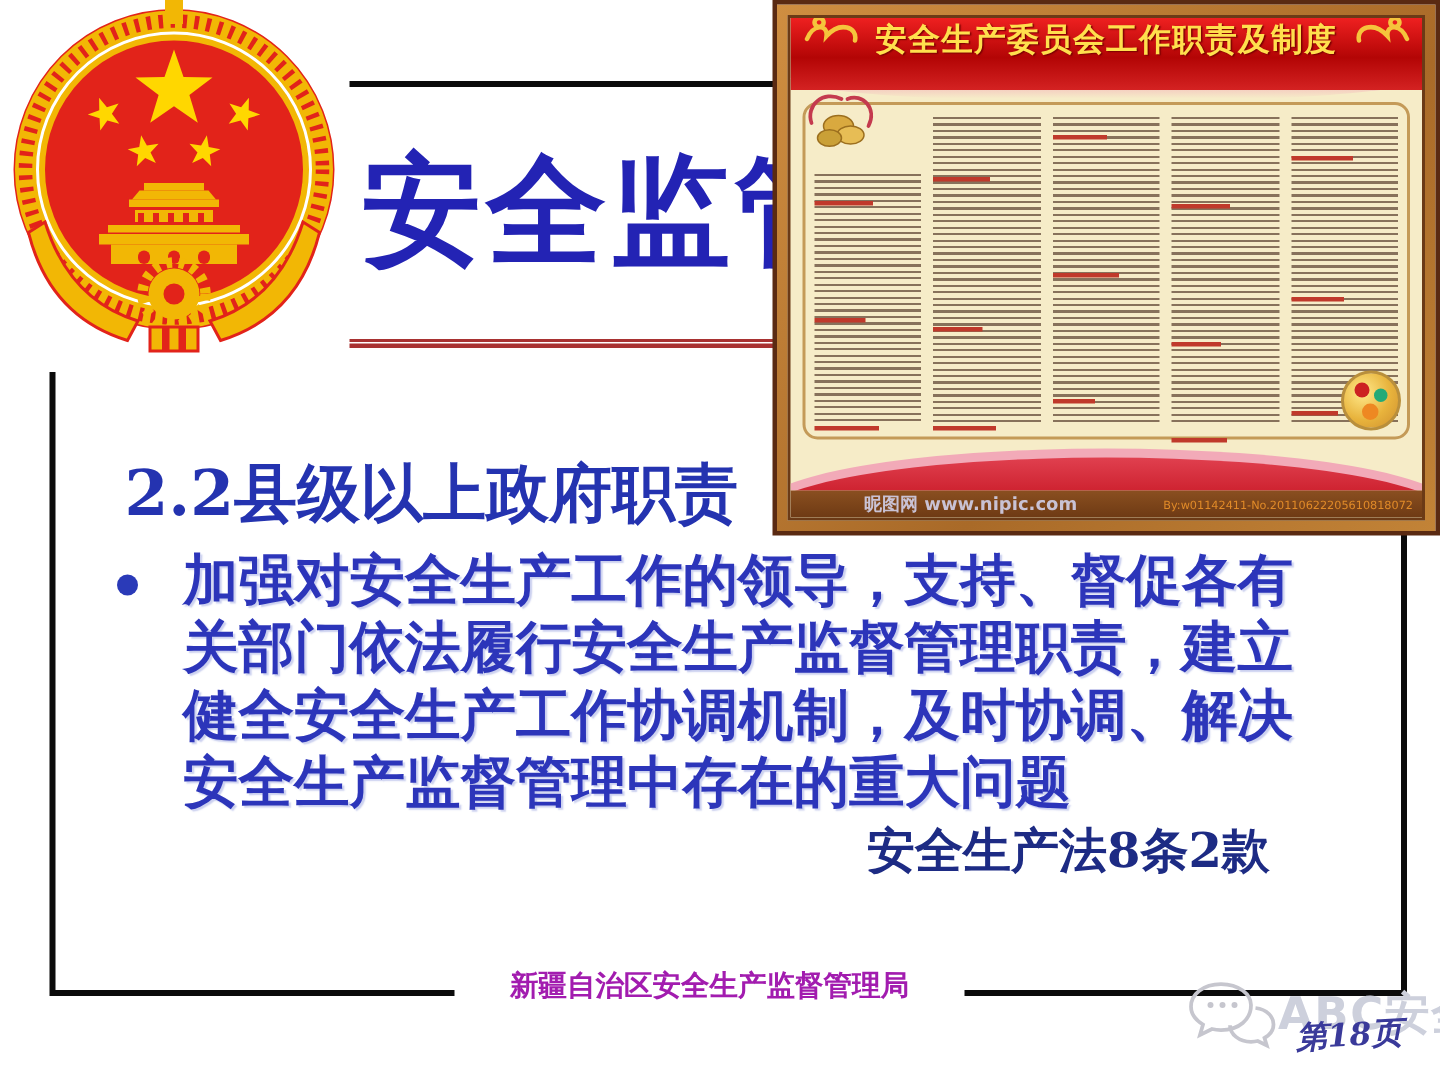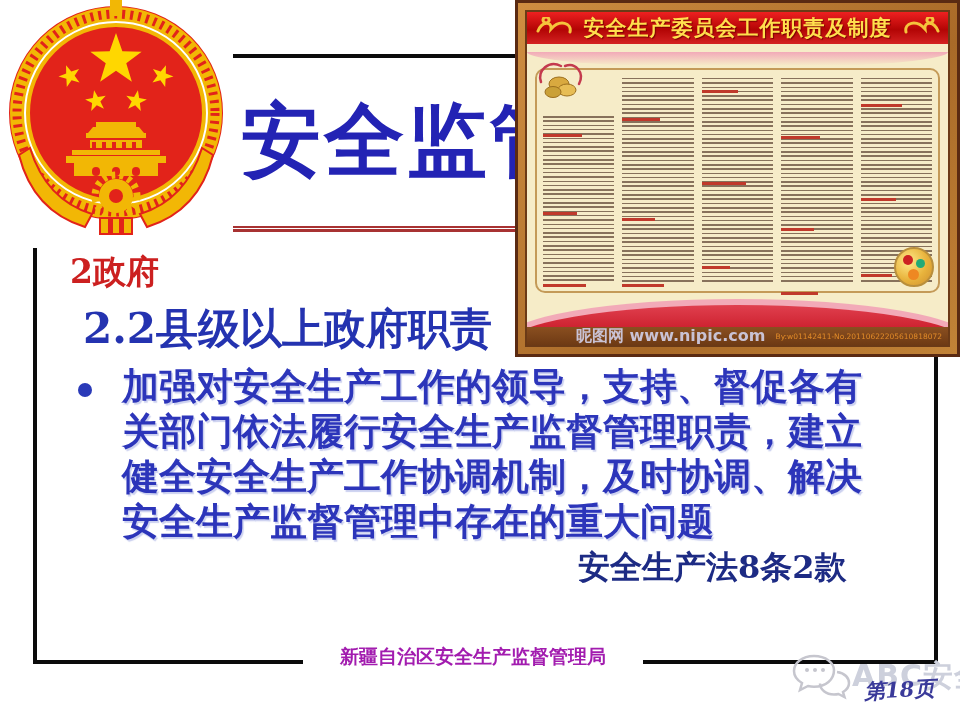--- a/index.html
+++ b/index.html
@@ -61,23 +61,23 @@
     position:absolute;left:515px;top:0;width:445px;height:357px;z-index:3;
     border:3px solid #5a2a12;
     background:linear-gradient(135deg,#cf8e41,#a96a28 60%,#c28337);
     padding:7px;
   }
   .poster-inner{
     position:relative;width:100%;height:100%;
     border:2px solid #6b3a16;background:#f6ecc8;overflow:hidden;
   }
   .poster-banner{
-    position:absolute;left:0;top:0;right:0;height:32px;
+    position:absolute;left:0;top:0;right:0;height:48px;
     background:linear-gradient(180deg,#ee2020,#b30505 55%,#d42222);
-    display:flex;align-items:center;justify-content:center;gap:8px;z-index:3;
+    display:flex;align-items:flex-start;justify-content:center;gap:8px;z-index:3;
   }
   .poster-banner-title{
     color:#ffdf4d;font-size:21px;font-weight:bold;white-space:nowrap;
     text-shadow:1px 1px 1px #7a0000;letter-spacing:1px;
   }
   .poster-pinkwave{
     position:absolute;left:0;top:40px;right:0;height:16px;z-index:2;
     background:linear-gradient(180deg,#f2aab8,#f6ecc8 85%);
     border-radius:0 0 50% 50%/0 0 100% 100%;
   }
@@ -103,21 +103,21 @@
   }
   .poster-badge i{position:absolute;display:block;border-radius:50%;}
   .poster-redband{position:absolute;left:0;right:0;bottom:18px;height:32px;overflow:hidden;z-index:3;}
   .rb-pink{position:absolute;left:-5%;right:-5%;top:4px;height:40px;background:#f2aab8;border-radius:50% 50% 0 0/100% 100% 0 0;}
   .rb-red{position:absolute;left:-5%;right:-5%;top:10px;height:40px;background:linear-gradient(#e0404f,#c00b18);border-radius:50% 50% 0 0/100% 100% 0 0;}
   .poster-brownstrip{
     position:absolute;left:0;right:0;bottom:0;height:18px;z-index:4;
     background:linear-gradient(#8a4f20,#6e3a14);
     display:flex;align-items:center;justify-content:space-between;padding:0 6px;
   }
-  .poster-site{font-size:16px;color:#c9c2d4;white-space:nowrap;font-weight:bold;padding-left:43px;}
+  .poster-site{font-size:12px;color:#c9c2d4;white-space:nowrap;font-weight:bold;padding-left:43px;}
   .poster-id{font-size:7.5px;color:#e08a28;white-space:nowrap;}
   
   .wm-icon{position:absolute;left:790px;top:650px;width:62px;height:50px;z-index:6;}
   .wm-brand{
     position:absolute;left:852px;top:656px;font-size:30px;font-weight:bold;
     color:#cdd0dc;z-index:6;letter-spacing:1px;white-space:nowrap;
   }
   .page-num{
     position:absolute;left:864px;top:676px;font-size:21px;font-weight:bold;
     font-style:italic;color:#3a3a9a;z-index:7;transform:rotate(-3deg);white-space:nowrap;
@@ -176,21 +176,20 @@
       <circle cx="116" cy="196" r="17" fill="#f2b705"></circle>
       <circle cx="116" cy="196" r="7" fill="#e2231a"></circle>
       <path d="M30,148 q16,52 62,66 l-7,13 q-52,-16 -66,-72 z" fill="#f2b705" stroke="#e2231a" stroke-width="2"></path>
       <path d="M202,148 q-16,52 -62,66 l7,13 q52,-16 66,-72 z" fill="#f2b705" stroke="#e2231a" stroke-width="2"></path>
       <rect x="100" y="218" width="32" height="16" fill="#f2b705" stroke="#e2231a" stroke-width="2"></rect>
       <rect x="108" y="218" width="5" height="16" fill="#e2231a"></rect>
       <rect x="119" y="218" width="5" height="16" fill="#e2231a"></rect>
     </svg>
   </div>
 
-  <div class="h1-red">2政府</div>
   <div class="h2-blue">2.2县级以上政府职责</div>
 
   <div class="bullet-dot"></div>
   <div class="bullet-text">加强对安全生产工作的领导，支持、督促各有
 关部门依法履行安全生产监督管理职责，建立
 健全安全生产工作协调机制，及时协调、解决
 安全生产监督管理中存在的重大问题</div>
 
   <div class="citation">安全生产法8条2款</div>
 

